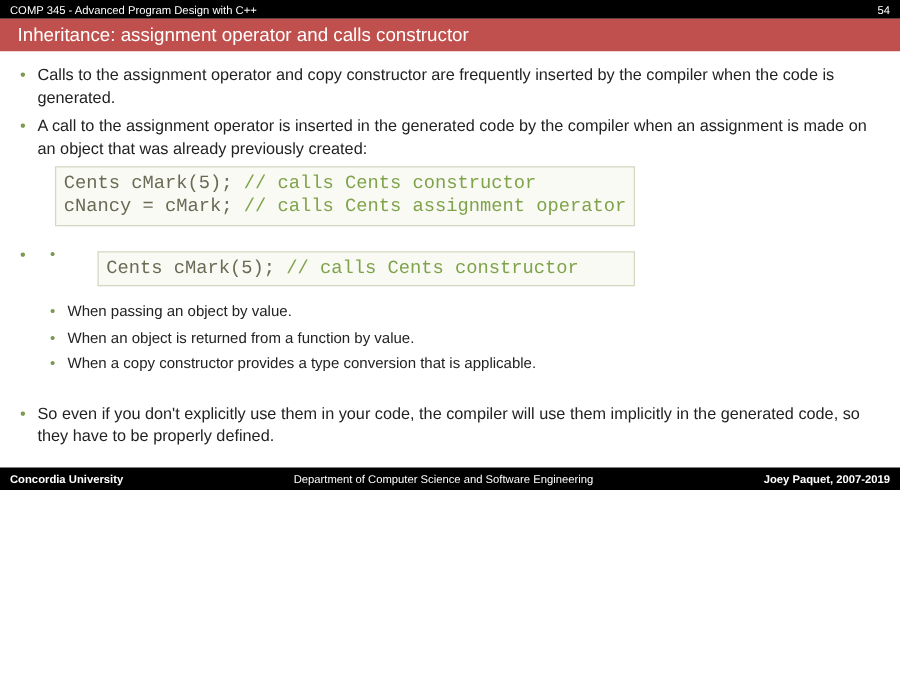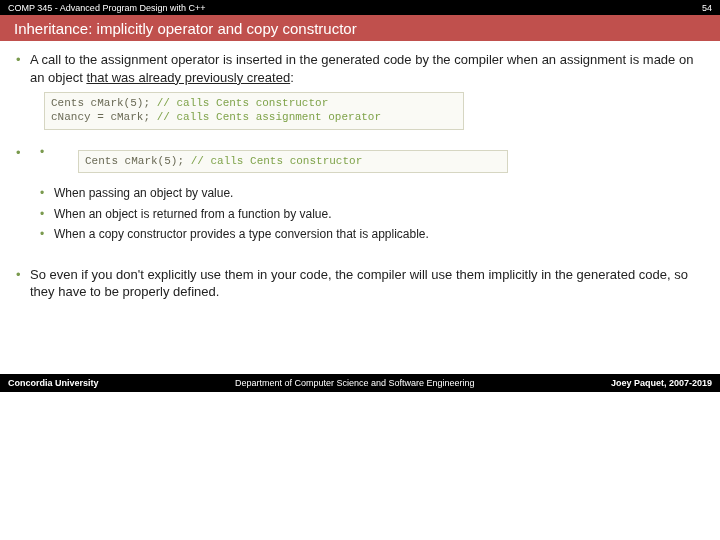--- a/index.html
+++ b/index.html
@@ -15,23 +15,23 @@
   .content { flex: 1; padding: 10px 16px 0 16px; font-size: 13px; line-height: 1.35; color: #222; }
 
   ul.top { list-style: none; }
   ul.top > li { position: relative; padding-left: 14px; margin-bottom: 6px; }
   ul.top > li::before { content: "•"; position: absolute; left: 0; color: #7a9a4e; font-size: 13px; }
 
   ul.sub { list-style: none; margin: 6px 0 4px 10px; }
   ul.sub > li { position: relative; padding-left: 14px; margin-bottom: 4px; font-size: 12px; }
   ul.sub > li::before { content: "•"; position: absolute; left: 0; color: #7a9a4e; font-size: 12px; }
 
-  .underline { text-decoration: underline; }
+  .underline { }
 
-  .codebox { border: 1px solid #d6d6c2; background: #fafaf5; font-family: Consolas, "Courier New", monospace; font-size: 11px; line-height: 1.25; padding: 4px 6px; margin: 6px 0 8px 14px; color: #555; display: inline-block; min-width: 420px; }
+  .codebox { border: 1px solid #d6d6c2; background: #fafaf5; font-family: Consolas, "Courier New", monospace; font-size: 15px; line-height: 1.25; padding: 4px 6px; margin: 6px 0 8px 14px; color: #555; display: inline-block; min-width: 420px; }
   .codebox .kw   { color: #6a6a55; }
   .codebox .cmt  { color: #7fa34a; }
   .codebox .line { white-space: pre; }
 
   .codebox2 { margin-left: 24px; min-width: 430px; }
 
   .spacer { height: 18px; }
 
   .footer { height: 18px; background: #000; color: #fff; display: flex; align-items: center; justify-content: space-between; padding: 0 8px; font-size: 9px; }
   .footer .mid { text-align: center; flex: 1; }
@@ -41,26 +41,29 @@
 <body>
 
 <div class="slide">
 
   <div class="topbar">
     <span class="course">COMP 345 - Advanced Program Design with C++</span>
     <span class="pagenum">54</span>
   </div>
 
   <div class="titlebar">
-    <span>Inheritance: implicitly operator and copy constructor</span>
+    <span>Inheritance: assignment operator and calls constructor</span>
   </div>
 
   <div class="content">
     <ul class="top">
 
+      <li>
+        <span>Calls to the assignment operator and copy constructor are frequently inserted by the compiler when the code is generated.</span>
+      </li>
 
       <li>
         <span>A call to the assignment operator is inserted in the generated code by the compiler when an assignment is made on an object </span><span class="underline">that was already previously created</span><span>:</span>
 
         <div class="codebox">
           <div class="line"><span class="kw">Cents cMark(5); </span><span class="cmt">// calls Cents constructor</span></div>
           <div class="line"><span class="kw">cNancy = cMark; </span><span class="cmt">// calls Cents assignment operator</span></div>
         </div>
       </li>
 

